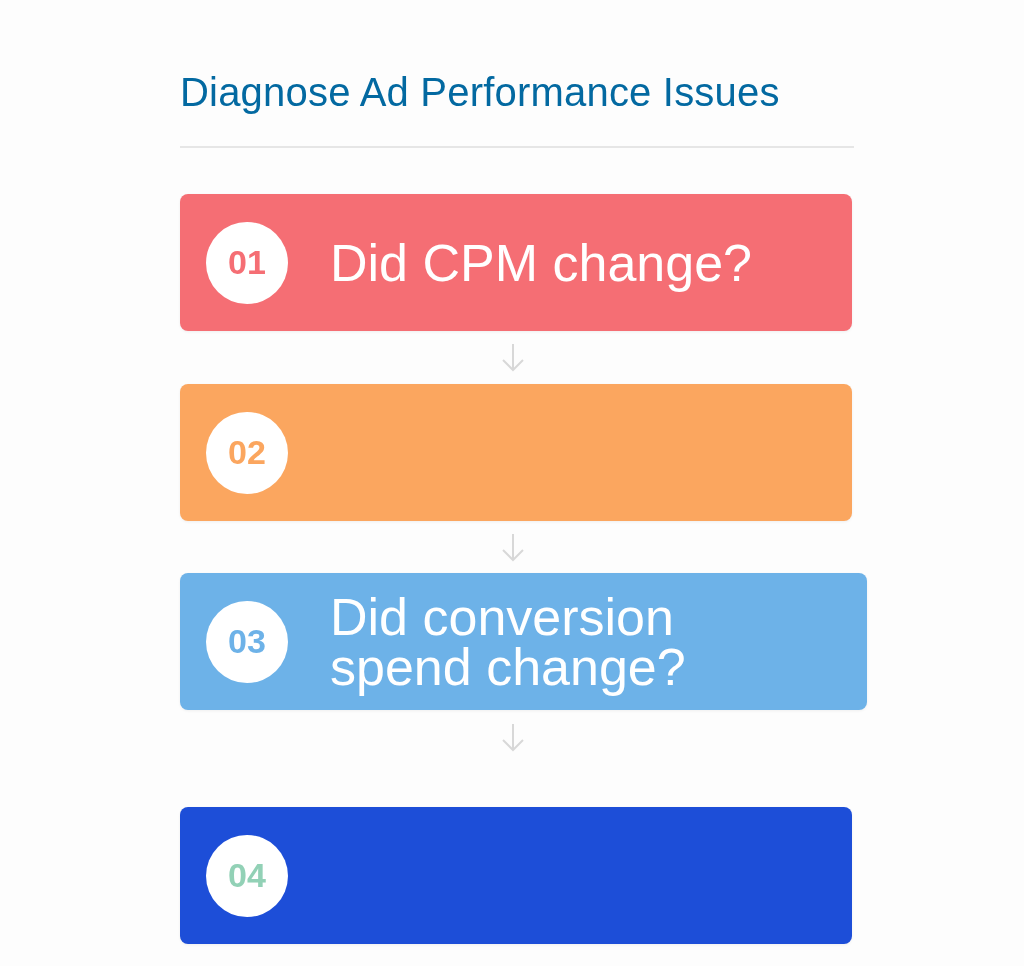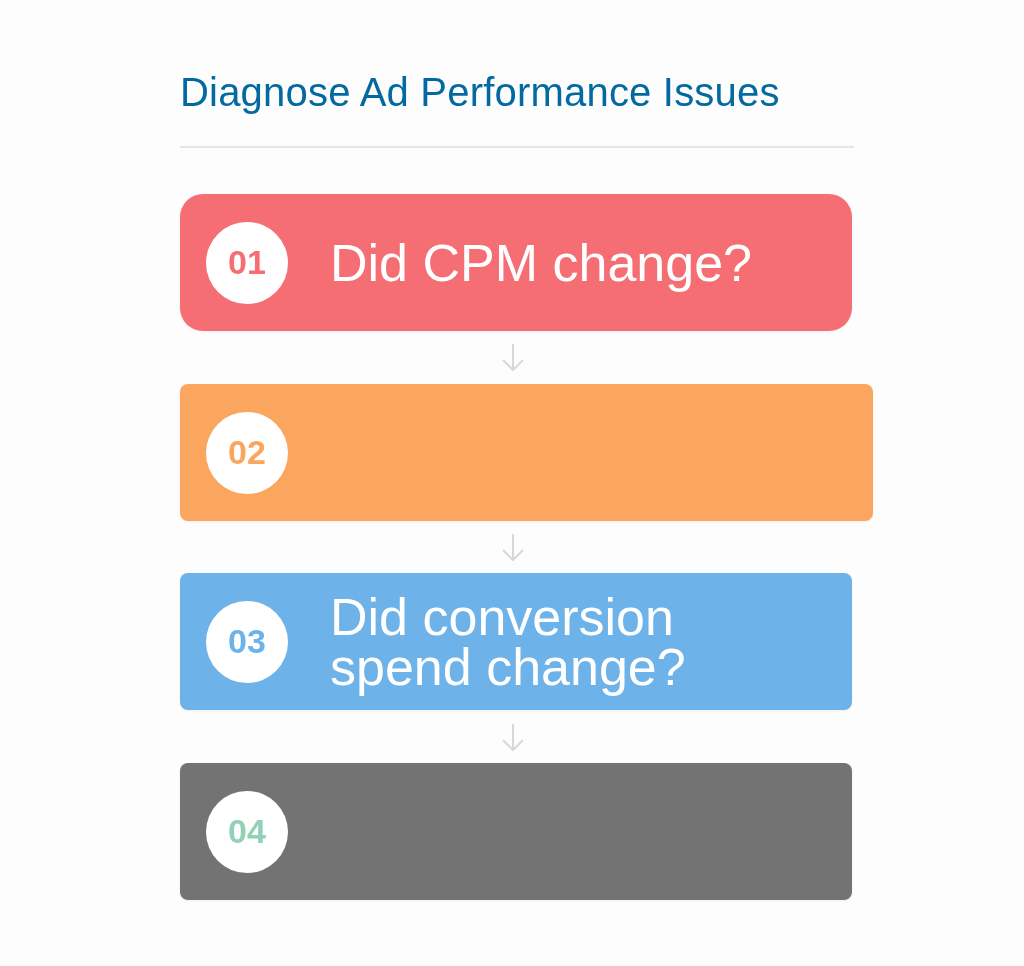--- a/index.html
+++ b/index.html
@@ -14,38 +14,38 @@
            font-size:34px; font-weight:bold; }
   .label { position:absolute; left:150px; top:50%; transform:translateY(-50%); color:#fff; font-size:52px; line-height:50px; width:500px; }
   .arrow { position:absolute; left:500px; width:26px; height:30px; }
 </style>
 </head>
 <body>
 
 <div class="title">Diagnose Ad Performance Issues</div>
 <div class="rule"></div>
 
-<div class="step" style="top:194px;background:#F56E74;border-radius:23px;">
+<div class="step" style="top:194px;background:#F56E74;">
   <div class="badge" style="color:#F56E74;">01</div>
   <div class="label">Did CPM change?</div>
 </div>
 <svg class="arrow" style="top:342px;" viewBox="0 0 26 30">
     <path d="M13 2 V27 M3 18 L13 28 L23 18" stroke="#d8d8d8" stroke-width="2" fill="none"></path>
   </svg>
 
-<div class="step" style="top:384px;background:#FBA65F;padding-left:21px;">
+<div class="step" style="top:384px;background:#FBA65F;">
   <div class="badge" style="color:#FBA65F;">02</div>
 </div>
 <svg class="arrow" style="top:532px;" viewBox="0 0 26 30">
     <path d="M13 2 V27 M3 18 L13 28 L23 18" stroke="#d8d8d8" stroke-width="2" fill="none"></path>
   </svg>
 
-<div class="step" style="top:573px;background:#6DB2E8;">
+<div class="step" style="top:573px;background:#6DB2E8;padding-left:15px;">
   <div class="badge" style="color:#6DB2E8;">03</div>
   <div class="label" style="width:420px;">Did conversion spend change?</div>
 </div>
 <svg class="arrow" style="top:722px;" viewBox="0 0 26 30">
     <path d="M13 2 V27 M3 18 L13 28 L23 18" stroke="#d8d8d8" stroke-width="2" fill="none"></path>
   </svg>
 
-<div class="step" style="top:763px;background:#737373;text-decoration:underline;">
+<div class="step" style="top:807px;background:#1d4ed8;text-decoration:underline;">
   <div class="badge" style="color:#92D1B6;">04</div>
 </div>
 
 </body></html>

